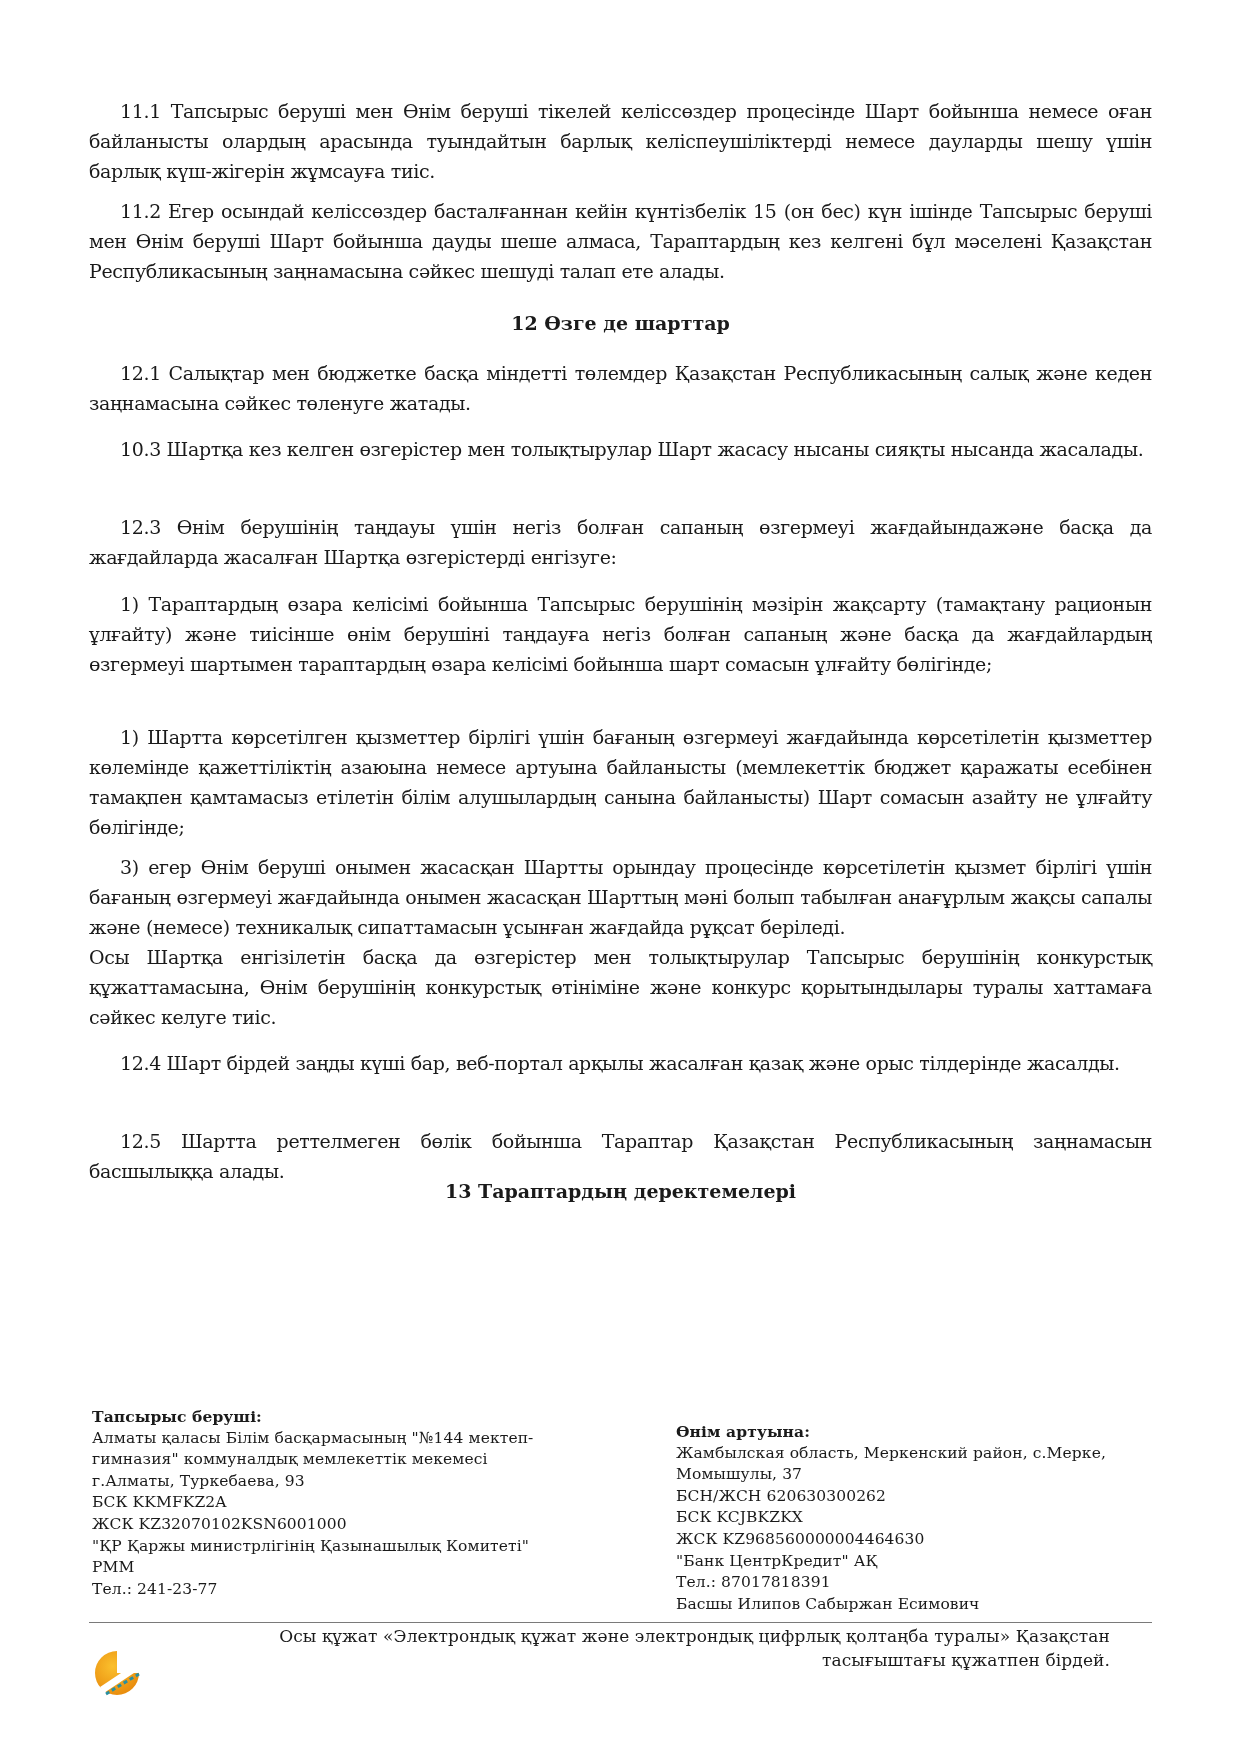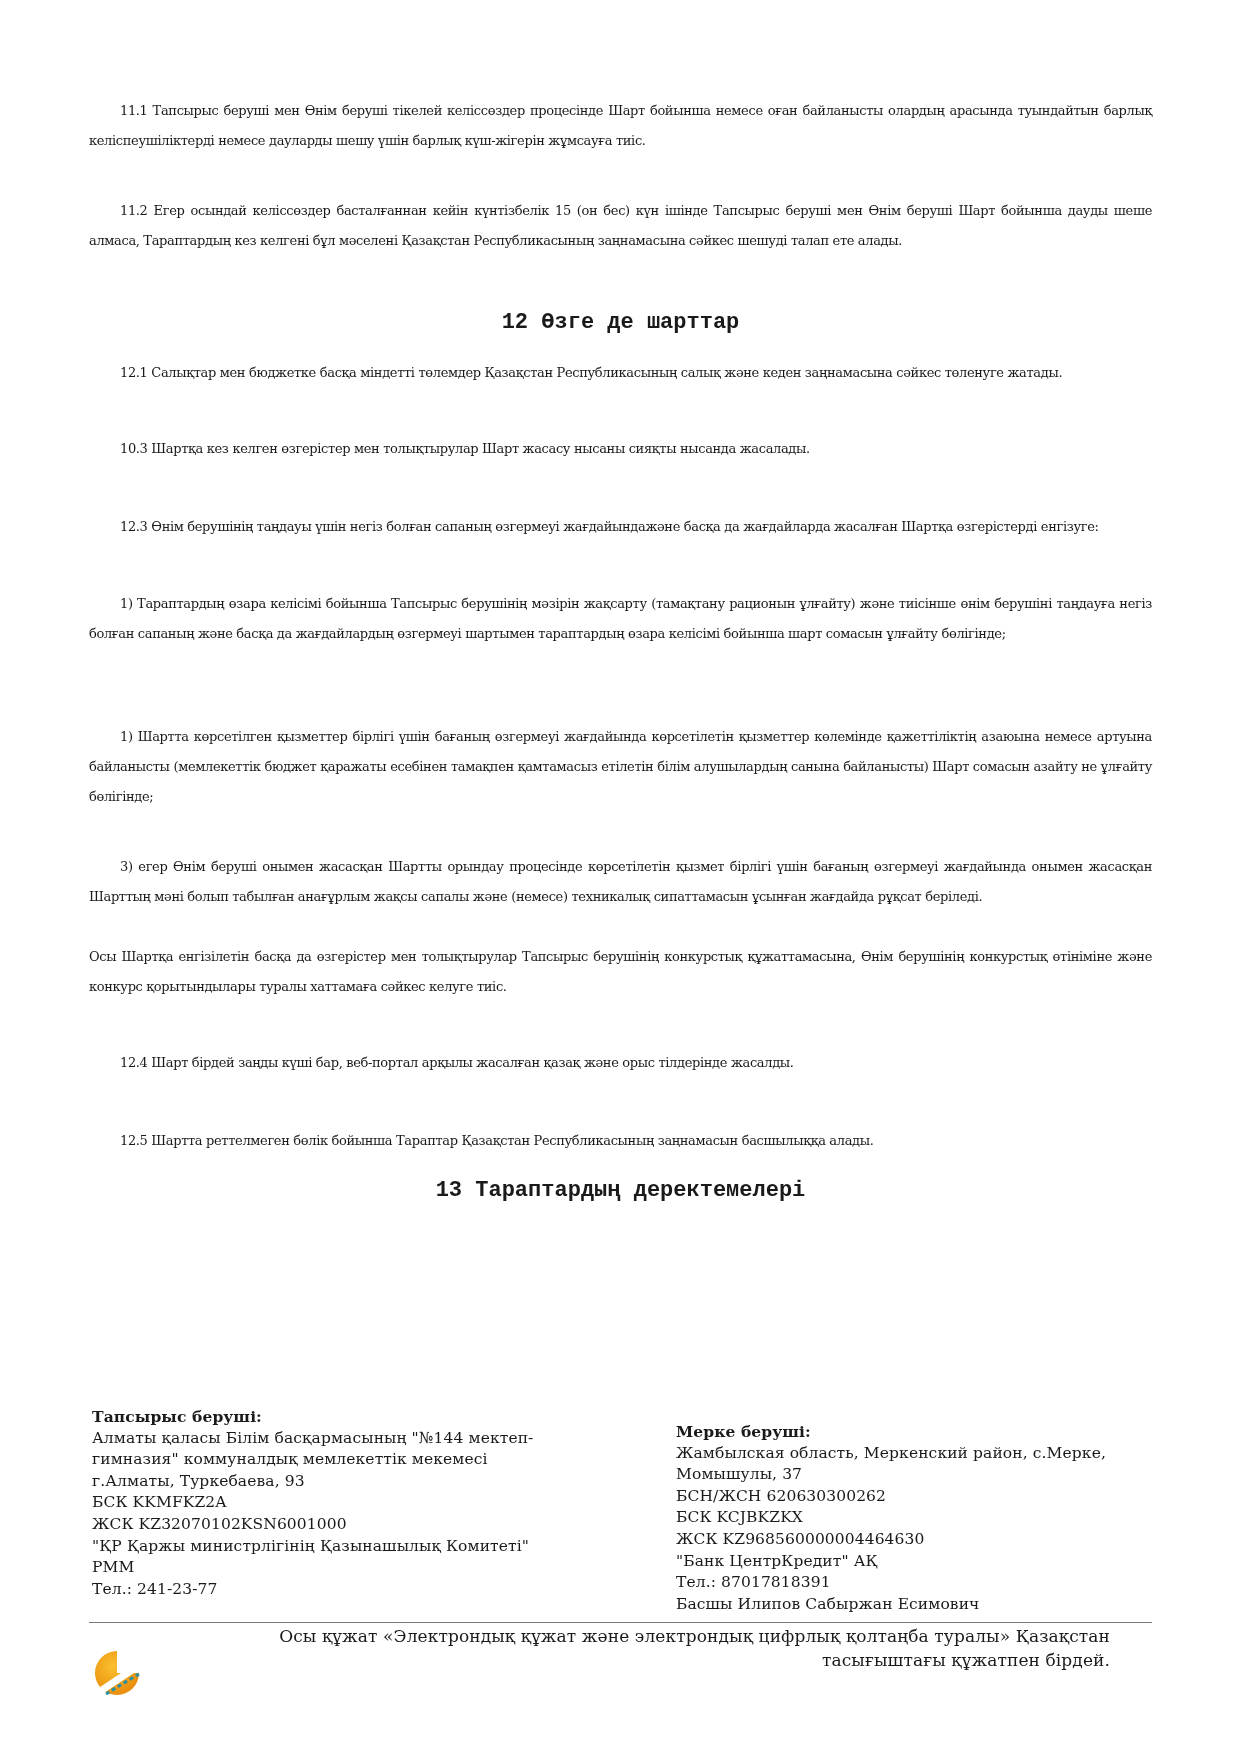--- a/index.html
+++ b/index.html
@@ -3,26 +3,26 @@
   <meta charset="utf-8">
   <style>
     html, body { margin: 0; padding: 0; background: #ffffff; }
     body {
       width: 1241px; height: 1754px; position: relative; overflow: hidden;
       font-family: "DejaVu Serif", "Liberation Serif", serif;
       color: #1a1a1a;
     }
     .page { position: absolute; left: 89px; top: 96px; width: 1063px; }
     .para {
-      font-size: 13px; line-height: 30px; text-align: justify;
+      font-size: 19px; line-height: 30px; text-align: justify;
       text-indent: 31px; margin: 0;
       letter-spacing: -0.35px;
     }
     .heading {
-      font-size: 22px; line-height: 30px; font-weight: bold; text-align: center; margin: 0; font-family: Liberation Mono, monospace;
+      font-size: 19px; line-height: 30px; font-weight: bold; text-align: center; margin: 0;
     }
     .abs { position: absolute; left: 0; width: 1063px; }
     .req-col { position: absolute; font-size: 15.5px; line-height: 21.6px; letter-spacing: 0.1px; }
     .req-col .title { font-weight: bold; }
     .req-line { white-space: nowrap; }
     .rule { position: absolute; left: 89px; top: 1622px; width: 1063px; height: 1px; background: #7a7a7a; }
     .footer-text {
       position: absolute; left: 150px; top: 1624px; width: 960px;
       font-size: 17px; line-height: 24px; letter-spacing: 0.1px; text-align: right;
     }
@@ -56,21 +56,21 @@
   <div class="req-line">гимназия" коммуналдық мемлекеттік мекемесі</div>
   <div class="req-line">г.Алматы, Туркебаева, 93</div>
   <div class="req-line">БСК KKMFKZ2A</div>
   <div class="req-line">ЖСК KZ32070102KSN6001000</div>
   <div class="req-line">"ҚР Қаржы министрлігінің Қазынашылық Комитеті"</div>
   <div class="req-line">РММ</div>
   <div class="req-line">Тел.: 241-23-77</div>
 </div>
 
 <div class="req-col" style="left:676px; top:1421px; width:480px;">
-  <div class="title">Мерке беруші:</div>
+  <div class="title">Өнім артуына:</div>
   <div class="req-line">Жамбылская область, Меркенский район, с.Мерке,</div>
   <div class="req-line">Момышулы, 37</div>
   <div class="req-line">БСН/ЖСН 620630300262</div>
   <div class="req-line">БСК KCJBKZKX</div>
   <div class="req-line">ЖСК KZ968560000004464630</div>
   <div class="req-line">"Банк ЦентрКредит" АҚ</div>
   <div class="req-line">Тел.: 87017818391</div>
   <div class="req-line">Басшы Илипов Сабыржан Есимович</div>
 </div>
 

